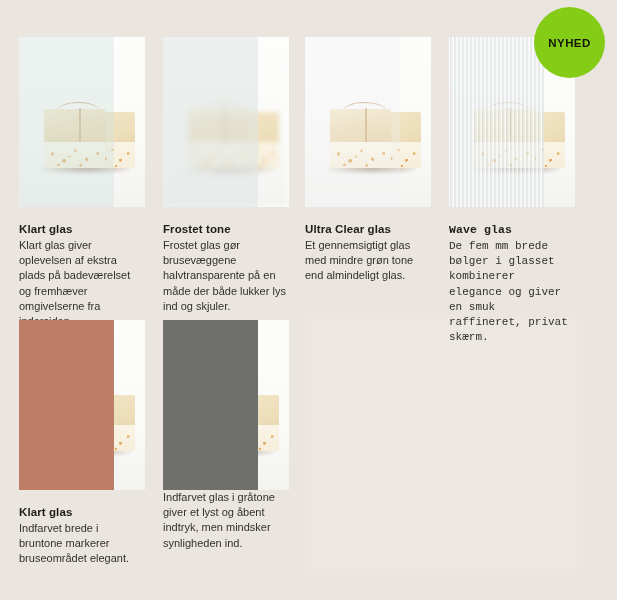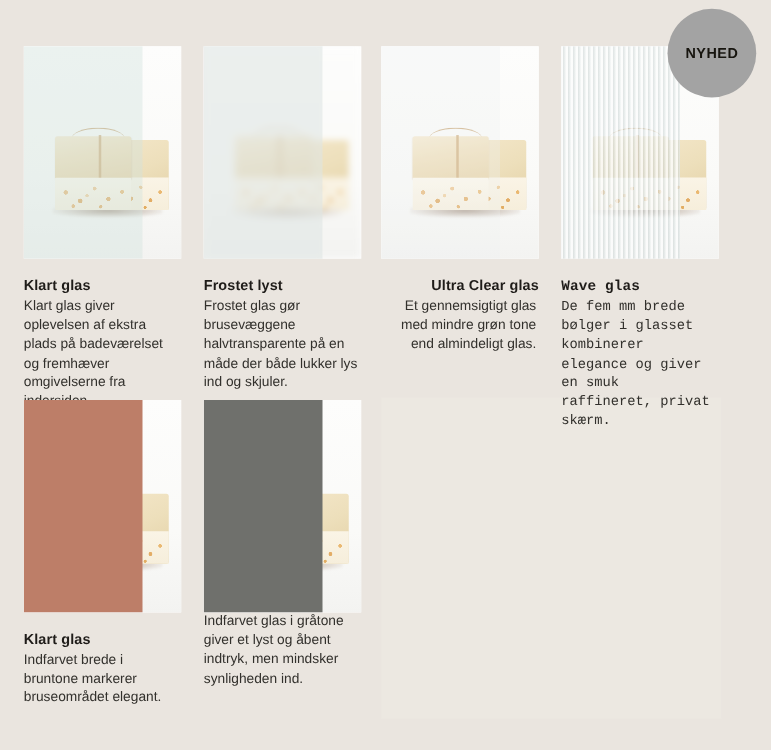--- a/index.html
+++ b/index.html
@@ -184,21 +184,21 @@
   }
 
   
   .badge {
     position: absolute;
     left: 534px;
     top: 7px;
     width: 71px;
     height: 71px;
     border-radius: 50%;
-    background: #a3a3a3;
+    background: #84cc16;
     display: flex;
     align-items: center;
     justify-content: center;
   }
   .badge-label {
     font-size: 11.5px;
     font-weight: bold;
     letter-spacing: .4px;
     color: #17150f;
   }
@@ -233,25 +233,25 @@
         <div class="shadow-floor"></div>
         <div class="bar-back"></div>
         <div class="bar-back-oat"></div>
         <div class="twine"></div>
         <div class="bar-top"></div>
         <div class="twine2"></div>
         <div class="bar-bottom"></div>
       </div>
       <div class="glass frosted"></div>
     </div>
-    <p class="card-title">Frostet lyst</p>
+    <p class="card-title">Frostet tone</p>
     <p class="card-body">Frostet glas gør brusevæggene halvtransparente på en måde der både lukker lys ind og skjuler.</p>
   </div>
 
-  <div class="card" style="left:305px; top:35px;text-align:right;">
+  <div class="card" style="left:305px; top:35px;">
     <div class="card-media">
       <div class="photo">
         <div class="shadow-floor"></div>
         <div class="bar-back"></div>
         <div class="bar-back-oat"></div>
         <div class="twine"></div>
         <div class="bar-top"></div>
         <div class="twine2"></div>
         <div class="bar-bottom"></div>
       </div>

